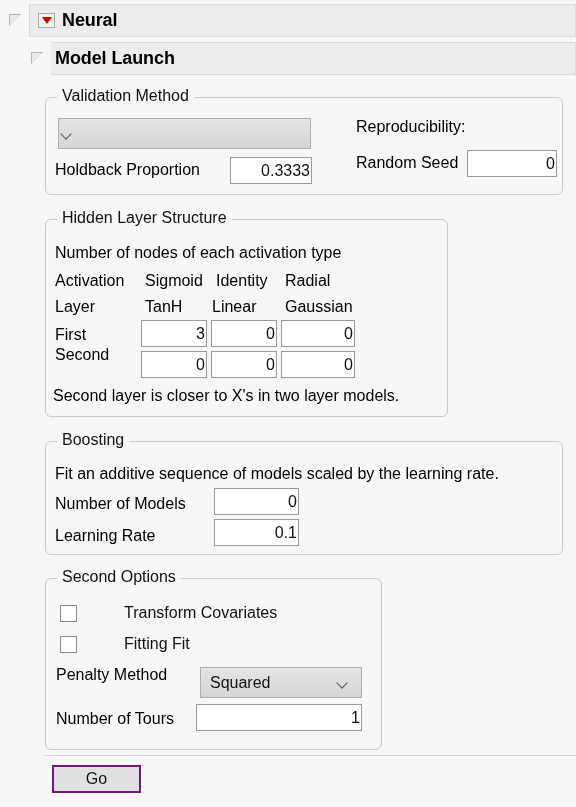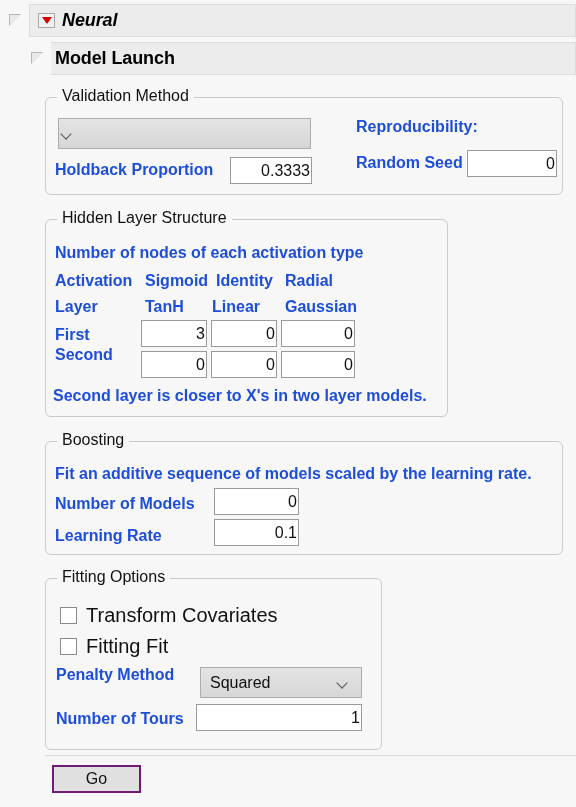--- a/index.html
+++ b/index.html
@@ -89,21 +89,21 @@
     border-top: 7px solid #d40000;
   }
 
   .outline-title {
     font-weight: bold;
     font-size: 18px;
     letter-spacing: -0.1px;
     color: #000;
     white-space: nowrap;
   }
-  #neural-row .outline-title { margin-left: 1px; font-style: italic; }
+  #neural-row .outline-title { margin-left: 1px; }
   #launch-row  .outline-title { margin-left: 4px; }
 
   
   .groupbox {
     position: absolute;
     border: 1px solid #c9c9c9;
     border-radius: 6px;
     box-sizing: border-box;
     background: transparent;
   }
@@ -121,23 +121,22 @@
   #grp-validation { left: 45px;  top: 97px;  width: 518px; height: 98px; }
   #grp-hidden     { left: 45px;  top: 219px; width: 403px; height: 198px; }
   #grp-boosting   { left: 45px;  top: 441px; width: 518px; height: 114px; }
   #grp-fitting    { left: 45px;  top: 578px; width: 337px; height: 172px; }
 
   
   .txt {
     position: absolute;
     white-space: nowrap;
     font-size: 16px;
-    color: #1d4ed8;
+    color: #000000;
     line-height: 1;
-    font-weight: bold;
   }
 
   
   .combo {
     position: absolute;
     box-sizing: border-box;
     background: linear-gradient(#e4e4e4, #d6d6d6);
     border: 1px solid #adadad;
     display: flex;
     align-items: center;
@@ -196,23 +195,24 @@
   .cbox {
     width: 17px;
     height: 17px;
     flex: 0 0 17px;
     box-sizing: border-box;
     border: 1.5px solid #8a8a8a;
     background: #fff;
     margin-right: 9px;
   }
   .cblabel {
-    font-size: 20px;
-    color: #111;
-    white-space: nowrap;
+    font-size: 16px;
+    color: #111;
+    white-space: nowrap;
+    margin-left: 38px;
   }
 
   
   #divider {
     position: absolute;
     left: 45px;
     top: 755px;
     width: 531px;
     height: 1px;
     background: #dadada;
@@ -310,21 +310,21 @@
 
 <span class="txt" style="left:55px; top:496px;">Number of Models</span>
 
 <div class="numbox" style="left:214px; top:488px; width:85px; height:27px;">0</div>
 
 <span class="txt" style="left:55px; top:528px;">Learning Rate</span>
 
 <div class="numbox" style="left:214px; top:519px; width:85px; height:27px;">0.1</div>
 
 <div class="groupbox" id="grp-fitting">
-  <span class="group-legend">Fitting Options</span>
+  <span class="group-legend">Second Options</span>
 </div>
 
 <div class="cbrow" style="left:60px; top:604px;">
   <span class="cbox"></span>
   <span class="cblabel">Transform Covariates</span>
 </div>
 
 <div class="cbrow" style="left:60px; top:635px;">
   <span class="cbox"></span>
   <span class="cblabel">Fitting Fit</span>

